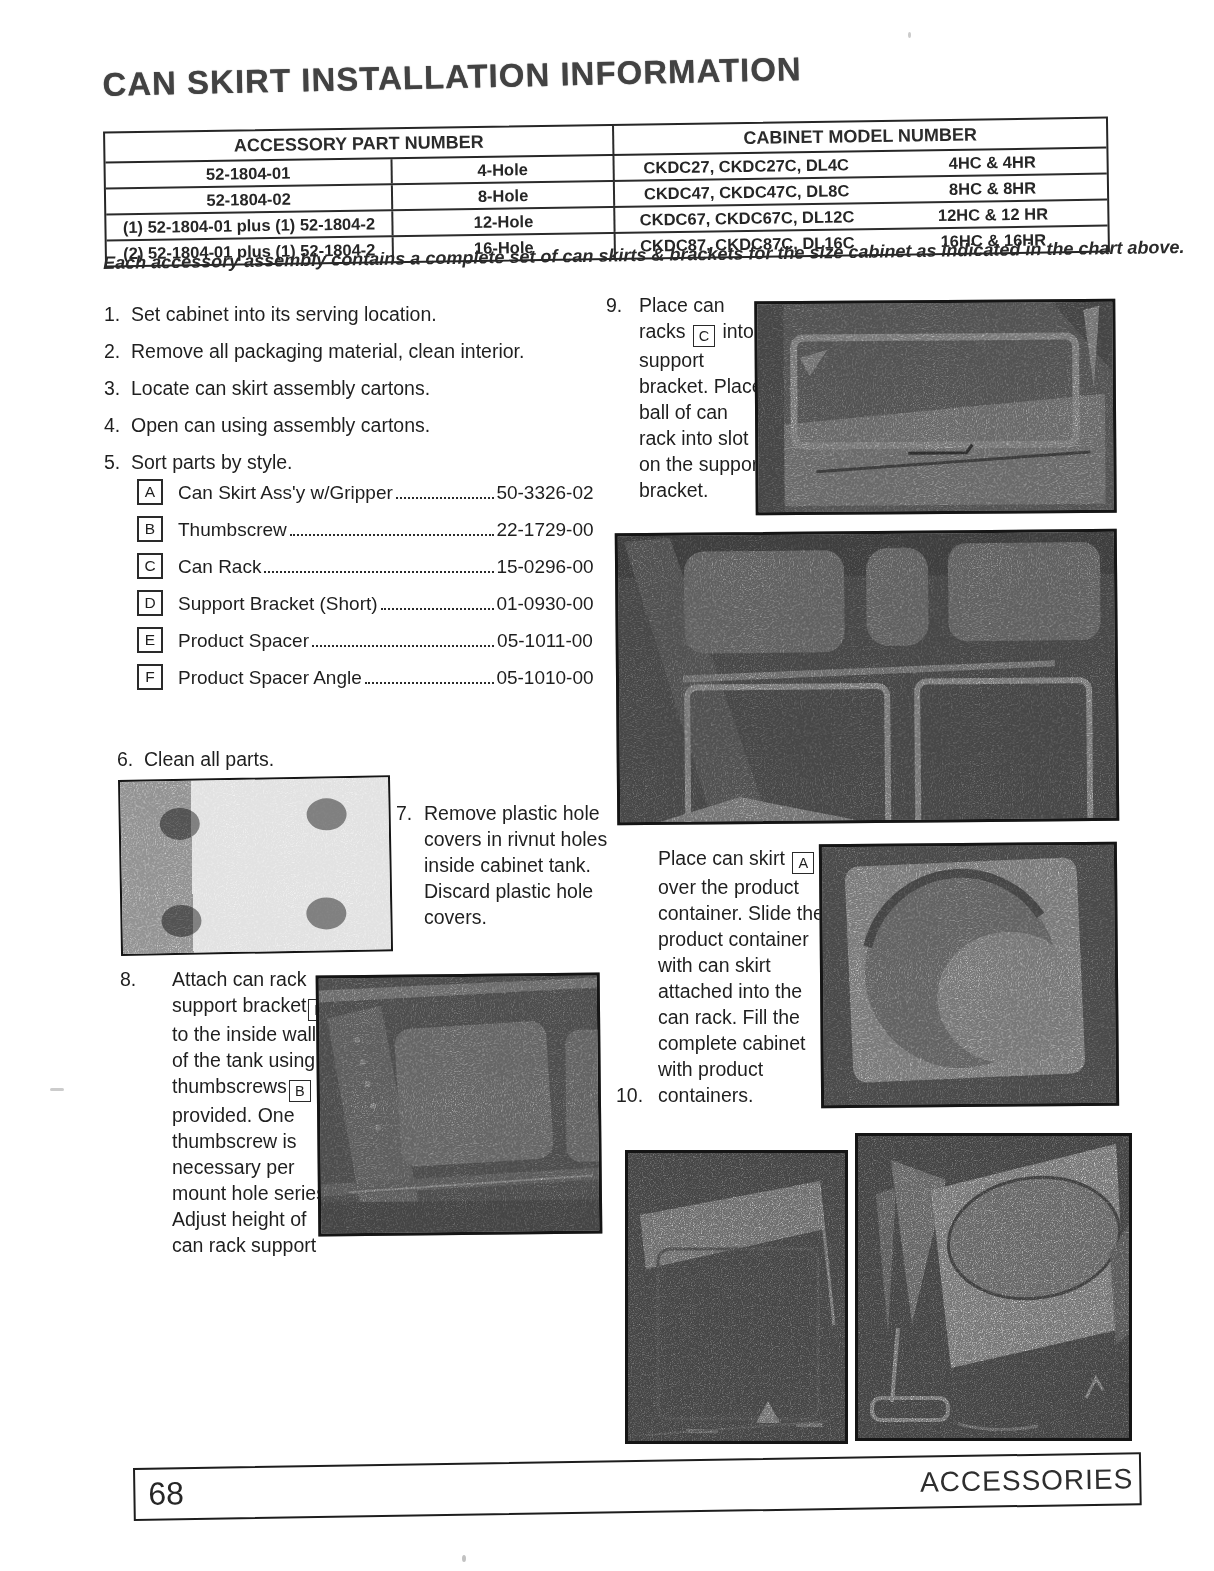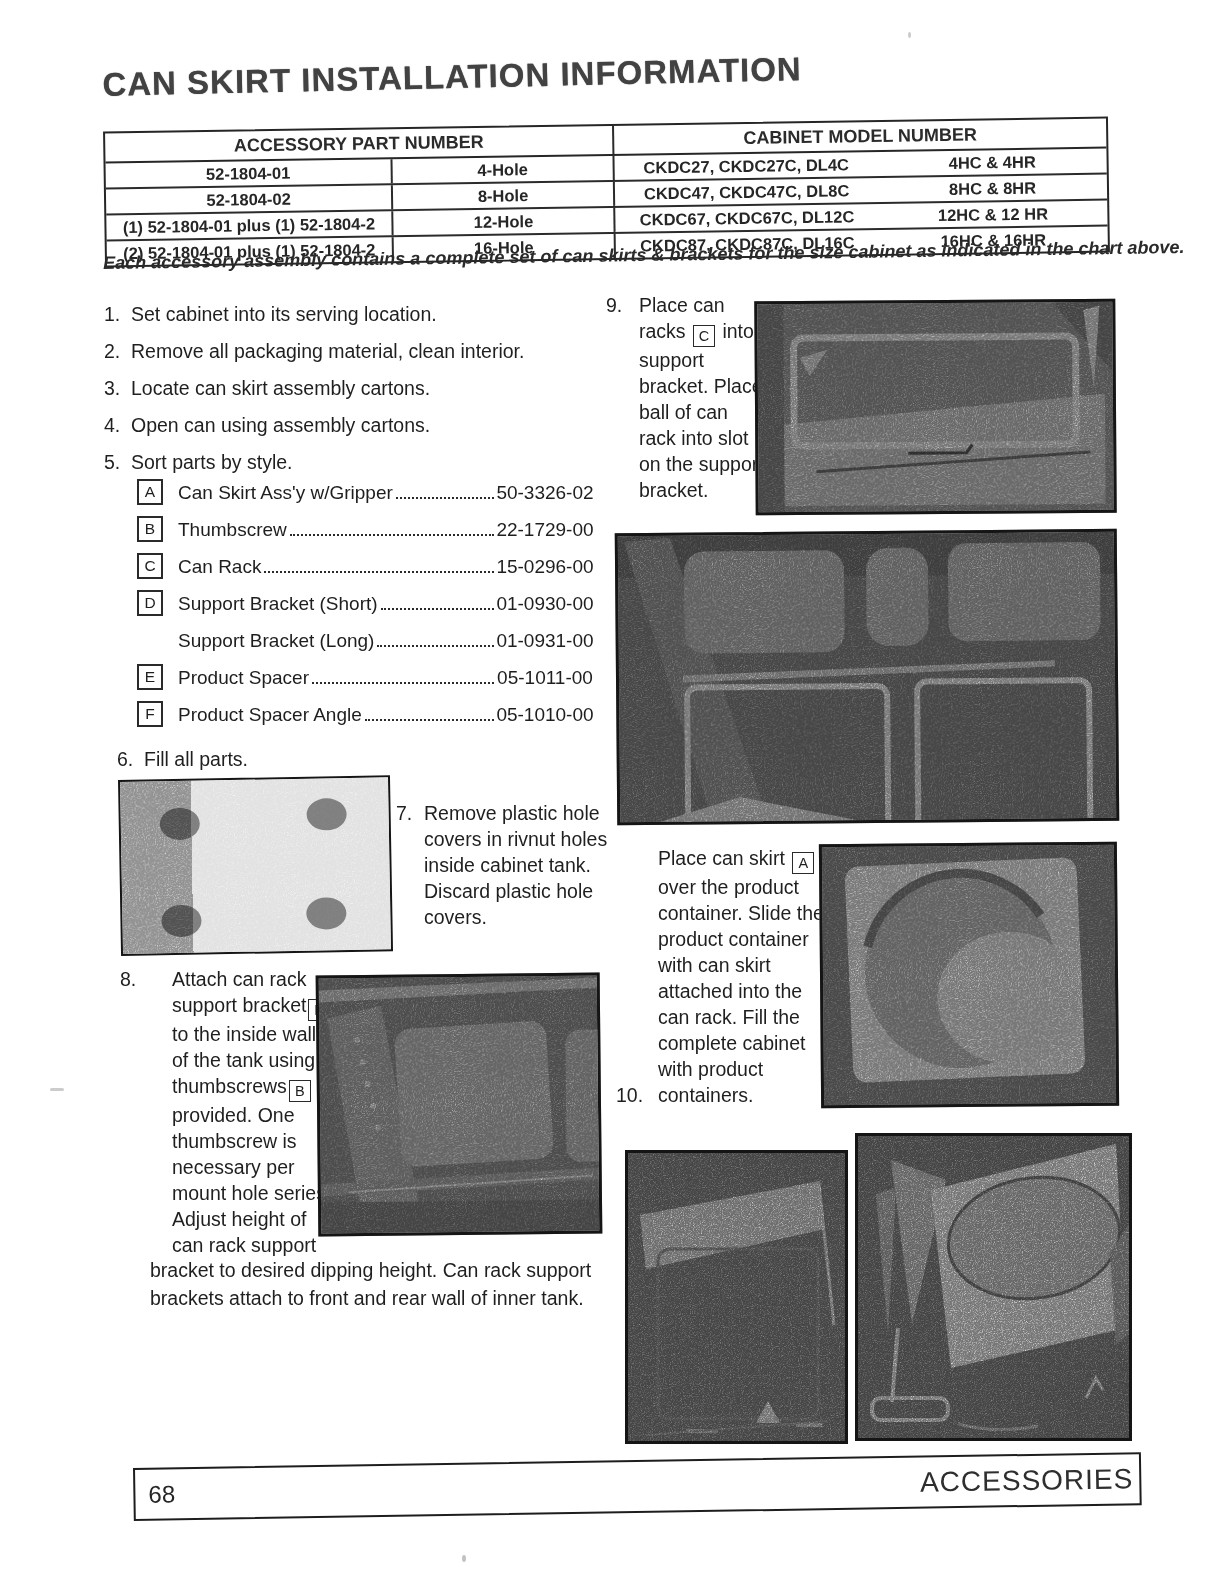--- a/index.html
+++ b/index.html
@@ -80,21 +80,21 @@
   .ph9{left:755px;top:300px;transform:rotate(-0.4deg);}
   .phMid{left:616px;top:531px;transform:rotate(-0.5deg);}
   .ph8{left:317px;top:974px;transform:rotate(-0.6deg);}
   .ph10{left:820px;top:843px;transform:rotate(-0.5deg);}
   .phBL{left:625px;top:1150px;}
   .phBR{left:855px;top:1133px;}
 
   
   .footer{left:133px;top:1468px;width:1004px;height:49px;border:2.5px solid #1d1d1d;background:#fff;
           transform:rotate(-0.9deg);transform-origin:left top;display:flex;align-items:center;}
-  .pageno{font-size:24px;color:#262626;margin-left:13px;}
+  .pageno{font-size:32px;color:#262626;margin-left:13px;}
   .fspacer{flex:1;}
   .flabel{font-size:28px;letter-spacing:1px;color:#2e2e2e;margin-right:6px;white-space:nowrap;}
 
   
   .speck{position:absolute;background:#9a9a9a;border-radius:50%;}
 </style>
 </head>
 <body>
 
 <div class="page">
@@ -193,43 +193,37 @@
         <span class="leader"></span>
         <span class="pcode">15-0296-00</span>
       </div>
     <div class="prow">
         <span class="lbox">D</span>
         <span class="pname">Support Bracket (Short)</span>
         <span class="leader"></span>
         <span class="pcode">01-0930-00</span>
       </div>
     <div class="prow">
-        <span class="lbox empty"></span>
-        <span class="pname">Support Bracket (Long)</span>
-        <span class="leader"></span>
-        <span class="pcode">01-0931-00</span>
-      </div>
-    <div class="prow">
         <span class="lbox">E</span>
         <span class="pname">Product Spacer</span>
         <span class="leader"></span>
         <span class="pcode">05-1011-00</span>
       </div>
     <div class="prow">
         <span class="lbox">F</span>
         <span class="pname">Product Spacer Angle</span>
         <span class="leader"></span>
         <span class="pcode">05-1010-00</span>
       </div>
   </div>
 
   <div class="abs step6">
     <div class="steprow">
         <span class="num">6.</span>
-        <span>Fill all parts.</span>
+        <span>Clean all parts.</span>
       </div>
   </div>
 
   <svg class="abs photo ph-holes" width="268" height="172" viewBox="0 0 268 172">
     <rect width="268" height="172" fill="#fcfcfc"></rect>
     <ellipse cx="59" cy="43" rx="20" ry="16" fill="#8f8f8f"></ellipse>
     <ellipse cx="206" cy="36" rx="20" ry="16" fill="#8f8f8f"></ellipse>
     <ellipse cx="59" cy="140" rx="20" ry="16" fill="#8f8f8f"></ellipse>
     <ellipse cx="204" cy="135" rx="20" ry="16" fill="#8f8f8f"></ellipse>
     <rect width="70" height="172" filter="url(#grainF)" opacity="0.35"></rect>
@@ -242,21 +236,20 @@
         <span>Remove plastic hole covers in rivnut holes inside cabinet tank. Discard plastic hole covers.</span>
       </div>
   </div>
 
   <div class="abs step8">
     <div class="steprow">
         <span class="num">8.</span>
         <span class="s8txt"><span>Attach can rack support bracket</span><span class="lref">D</span> <span>to the inside wall of the tank using thumbscrews</span><span class="lref">B</span> <span>provided. One thumbscrew is necessary per mount hole series. Adjust height of can rack support</span></span>
       </div>
   </div>
-  <div class="abs step8wide">bracket to desired dipping height. Can rack support brackets attach to front and rear wall of inner tank.</div>
 
   <svg class="abs photo ph8" width="278" height="255" viewBox="0 0 278 255">
     <rect width="278" height="255" fill="#9b9b9b"></rect>
     <polygon points="0,12 278,2 278,12 0,24" fill="#d8d8d8"></polygon>
     <polygon points="8,40 62,28 98,228 42,244" fill="#bcbcbc"></polygon>
     <circle cx="38" cy="62" r="3" fill="#ececec"></circle>
       <circle cx="43" cy="84" r="3" fill="#ececec"></circle>
     <circle cx="48" cy="106" r="3" fill="#ececec"></circle>
       <circle cx="53" cy="128" r="3" fill="#ececec"></circle>
     <circle cx="58" cy="150" r="3" fill="#ececec"></circle>

